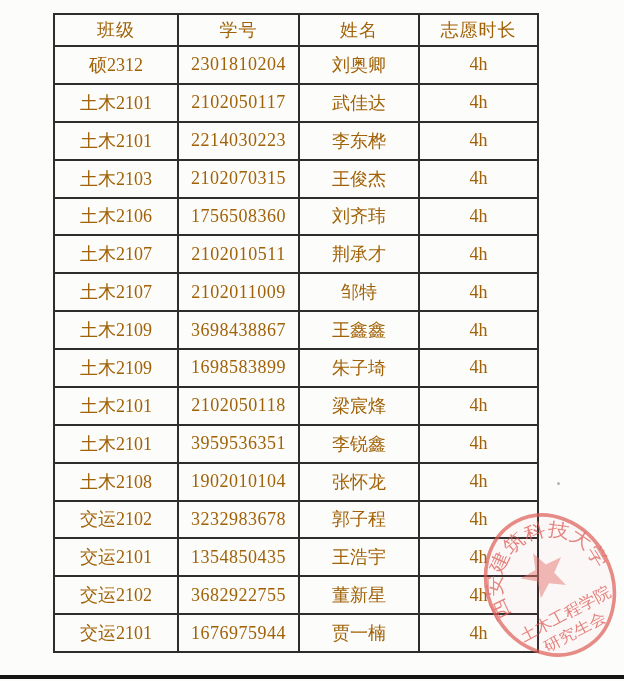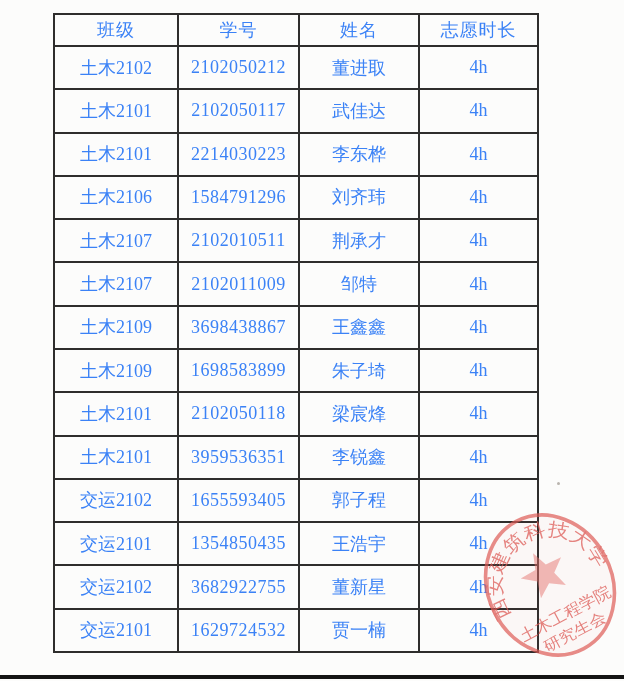--- a/index.html
+++ b/index.html
@@ -3,21 +3,21 @@
 <meta charset="utf-8">
 <style>
   html, body { margin: 0; padding: 0; }
   .page {
     position: relative;
     width: 624px;
     height: 681px;
     background: #fcfcfb;
     overflow: hidden;
     font-family: "Liberation Serif", "DejaVu Serif", serif;
-    color: #3b82f6;
+    color: #a16207;
   }
   table.roster {
     position: absolute;
     left: 53px;
     top: 13px;
     width: 484px;
     height: 640px;
     border-collapse: collapse;
     table-layout: fixed;
   }
@@ -81,47 +81,53 @@
     </colgroup>
     <thead>
       <tr>
         <th>班级</th>
         <th>学号</th>
         <th>姓名</th>
         <th>志愿时长</th>
       </tr>
     </thead>
     <tbody id="roster-body">
-
-
-    <tr>
-      <td class="cls">土木2102</td>
-      <td class="num">2102050212</td>
-      <td class="name">董进取</td>
-      <td class="hours">4h</td>
-    </tr>
+    <tr>
+      <td class="cls">硕2312</td>
+      <td class="num">2301810204</td>
+      <td class="name">刘奥卿</td>
+      <td class="hours">4h</td>
+    </tr>
+
+
 
     <tr>
       <td class="cls">土木2101</td>
       <td class="num">2102050117</td>
       <td class="name">武佳达</td>
       <td class="hours">4h</td>
     </tr>
 
     <tr>
       <td class="cls">土木2101</td>
       <td class="num">2214030223</td>
       <td class="name">李东桦</td>
       <td class="hours">4h</td>
     </tr>
 
+    <tr>
+      <td class="cls">土木2103</td>
+      <td class="num">2102070315</td>
+      <td class="name">王俊杰</td>
+      <td class="hours">4h</td>
+    </tr>
 
     <tr>
       <td class="cls">土木2106</td>
-      <td class="num">1584791296</td>
+      <td class="num">1756508360</td>
       <td class="name">刘齐玮</td>
       <td class="hours">4h</td>
     </tr>
 
     <tr>
       <td class="cls">土木2107</td>
       <td class="num">2102010511</td>
       <td class="name">荆承才</td>
       <td class="hours">4h</td>
     </tr>
@@ -154,45 +160,51 @@
       <td class="hours">4h</td>
     </tr>
 
     <tr>
       <td class="cls">土木2101</td>
       <td class="num">3959536351</td>
       <td class="name">李锐鑫</td>
       <td class="hours">4h</td>
     </tr>
 
+    <tr>
+      <td class="cls">土木2108</td>
+      <td class="num">1902010104</td>
+      <td class="name">张怀龙</td>
+      <td class="hours">4h</td>
+    </tr>
 
     <tr>
       <td class="cls">交运2102</td>
-      <td class="num">1655593405</td>
+      <td class="num">3232983678</td>
       <td class="name">郭子程</td>
       <td class="hours">4h</td>
     </tr>
 
     <tr>
       <td class="cls">交运2101</td>
       <td class="num">1354850435</td>
       <td class="name">王浩宇</td>
       <td class="hours">4h</td>
     </tr>
 
     <tr>
       <td class="cls">交运2102</td>
       <td class="num">3682922755</td>
       <td class="name">董新星</td>
       <td class="hours">4h</td>
     </tr>
 
     <tr>
       <td class="cls">交运2101</td>
-      <td class="num">1629724532</td>
+      <td class="num">1676975944</td>
       <td class="name">贾一楠</td>
       <td class="hours">4h</td>
     </tr>
   </tbody>
   </table>
 
   <svg class="stamp" width="200" height="212" viewBox="-100 -106 200 212">
     <g transform="rotate(-28)" opacity="0.82">
       <ellipse cx="0" cy="0" rx="62" ry="72" fill="rgba(236,130,124,0.05)" stroke="#dd5a55" stroke-width="3.6" opacity="0.85"></ellipse>
       <defs>

